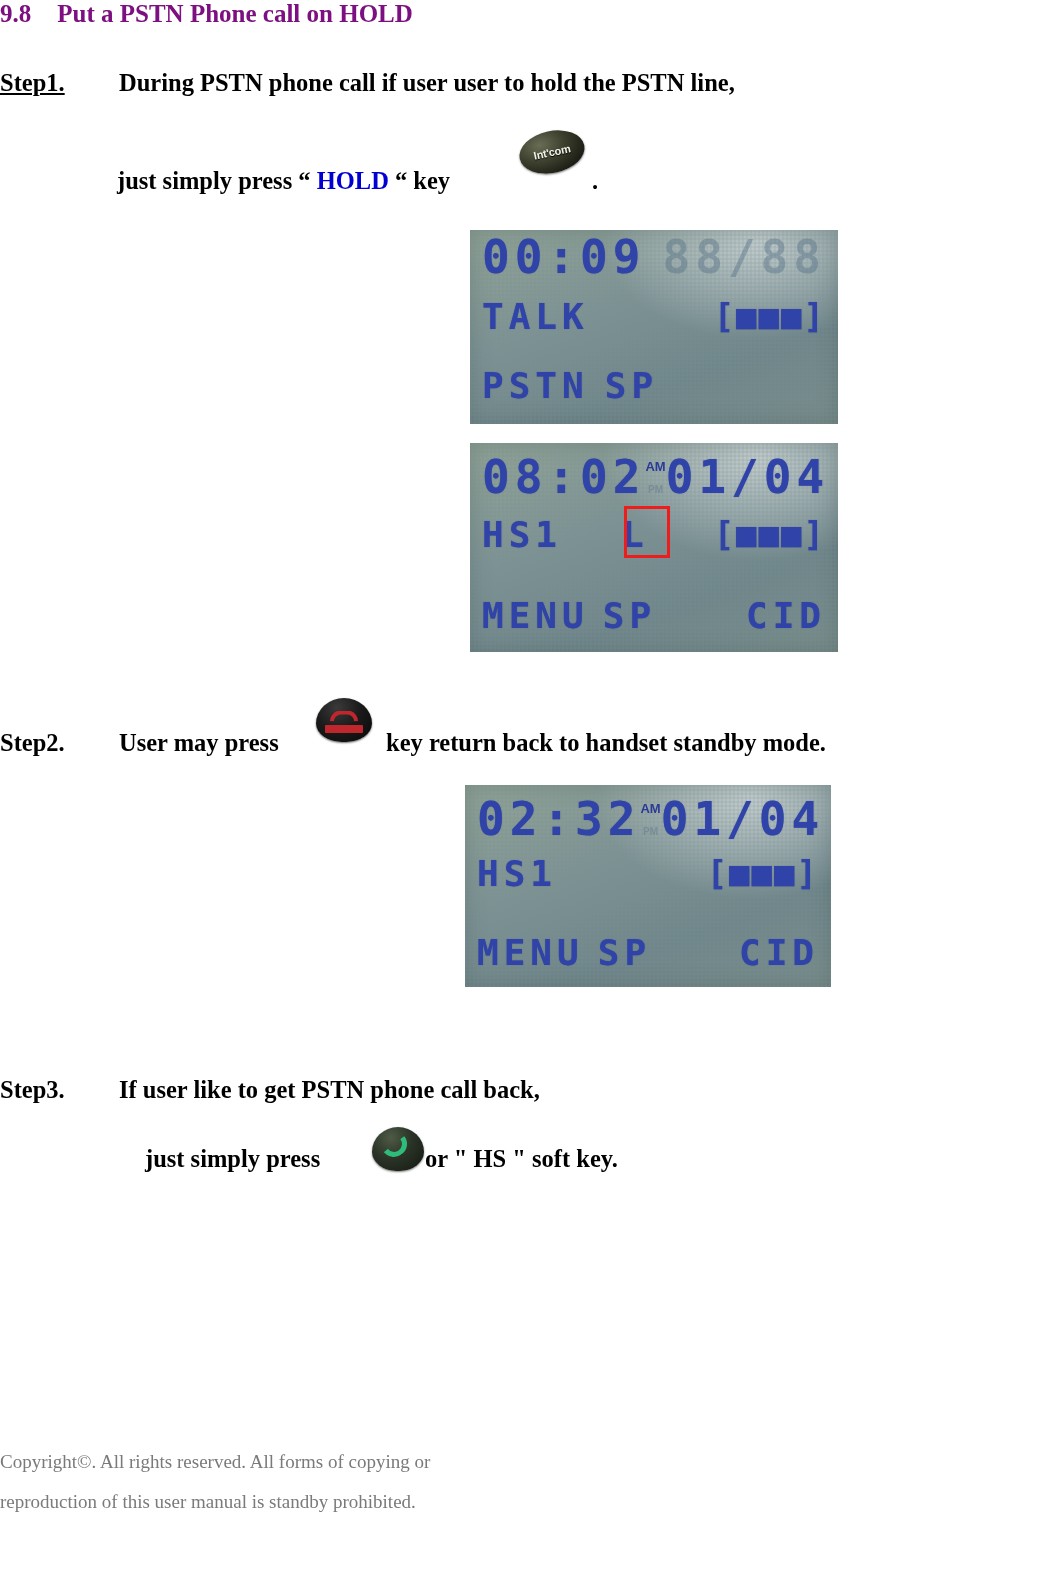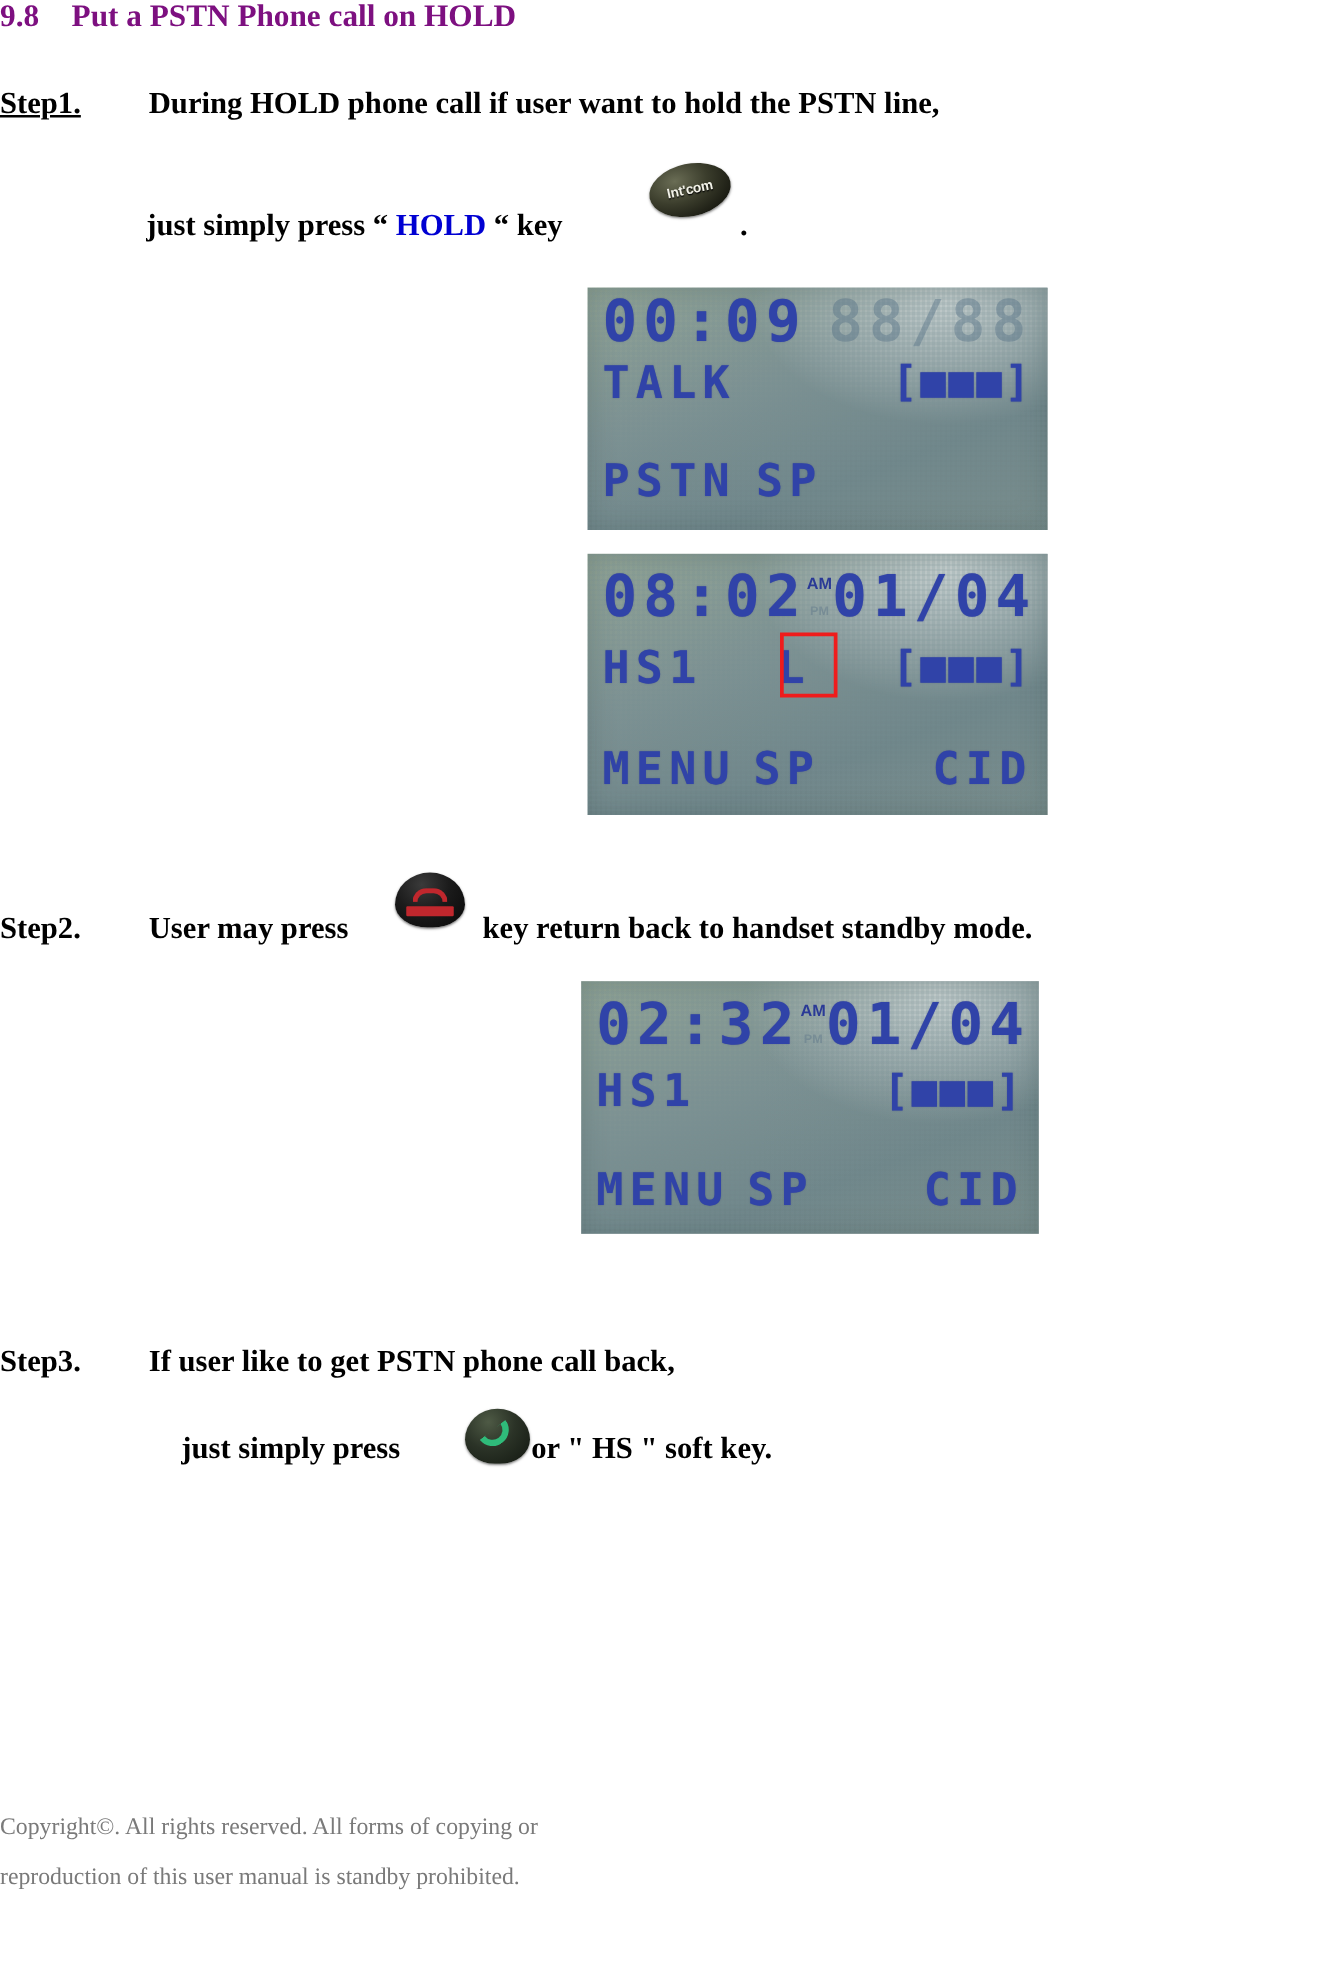--- a/index.html
+++ b/index.html
@@ -214,21 +214,21 @@
 </head>
 <body>
 
 <div class="page">
 
   <div class="section-heading">
     <span class="num">9.8</span><span>Put a PSTN Phone call on HOLD</span>
   </div>
 
   <div class="step-line" style="left:0px; top:70px;">
-    <span class="step-label" style="display:inline-block; width:119px;text-decoration:underline;">Step1.</span><span class="step-text">During HOLD phone call if user want to hold the PSTN line,</span>
+    <span class="step-label" style="display:inline-block; width:119px;text-decoration:underline;">Step1.</span><span class="step-text">During PSTN phone call if user user to hold the PSTN line,</span>
   </div>
 
   <div class="step-line" style="left:117px; top:168px;">
     <span>just simply press “ </span><span class="hold-word">HOLD</span><span> “ key</span>
   </div>
 
   <div class="key-icon intcom-key" style="position:absolute; left:519px; top:131px;">
     <span class="lbl">Int'com</span>
   </div>
 
@@ -236,21 +236,21 @@
 
   <div class="lcd" style="left:470px; top:230px; width:368px; height:194px;">
     <div class="lcd-dot-bg"></div>
 
     <div class="lcd-row" style="top:1px; height:52px; padding:0 12px;">
       <span class="lcd-seg" style="font-size:46px;">00:09</span>
       <span style="flex:1 1 auto;"></span>
       <span class="lcd-seg lcd-faint" style="font-size:46px;">88/88</span>
     </div>
 
-    <div class="lcd-row" style="top:52px; height:48px; padding:0 12px;gap:40px;">
+    <div class="lcd-row" style="top:62px; height:48px; padding:0 12px;gap:40px;">
       <span class="lcd-seg" style="font-size:36px;">TALK</span>
       <span style="flex:1 1 auto;"></span>
       <span class="lcd-seg batt" style="font-size:34px;">[■■■]</span>
     </div>
 
     <div class="lcd-row" style="top:130px; height:50px; padding:0 12px;">
       <span class="lcd-seg" style="font-size:36px;">PSTN</span>
       <span style="width:16px;"></span>
       <span class="lcd-seg" style="font-size:36px;">SP</span>
     </div>

